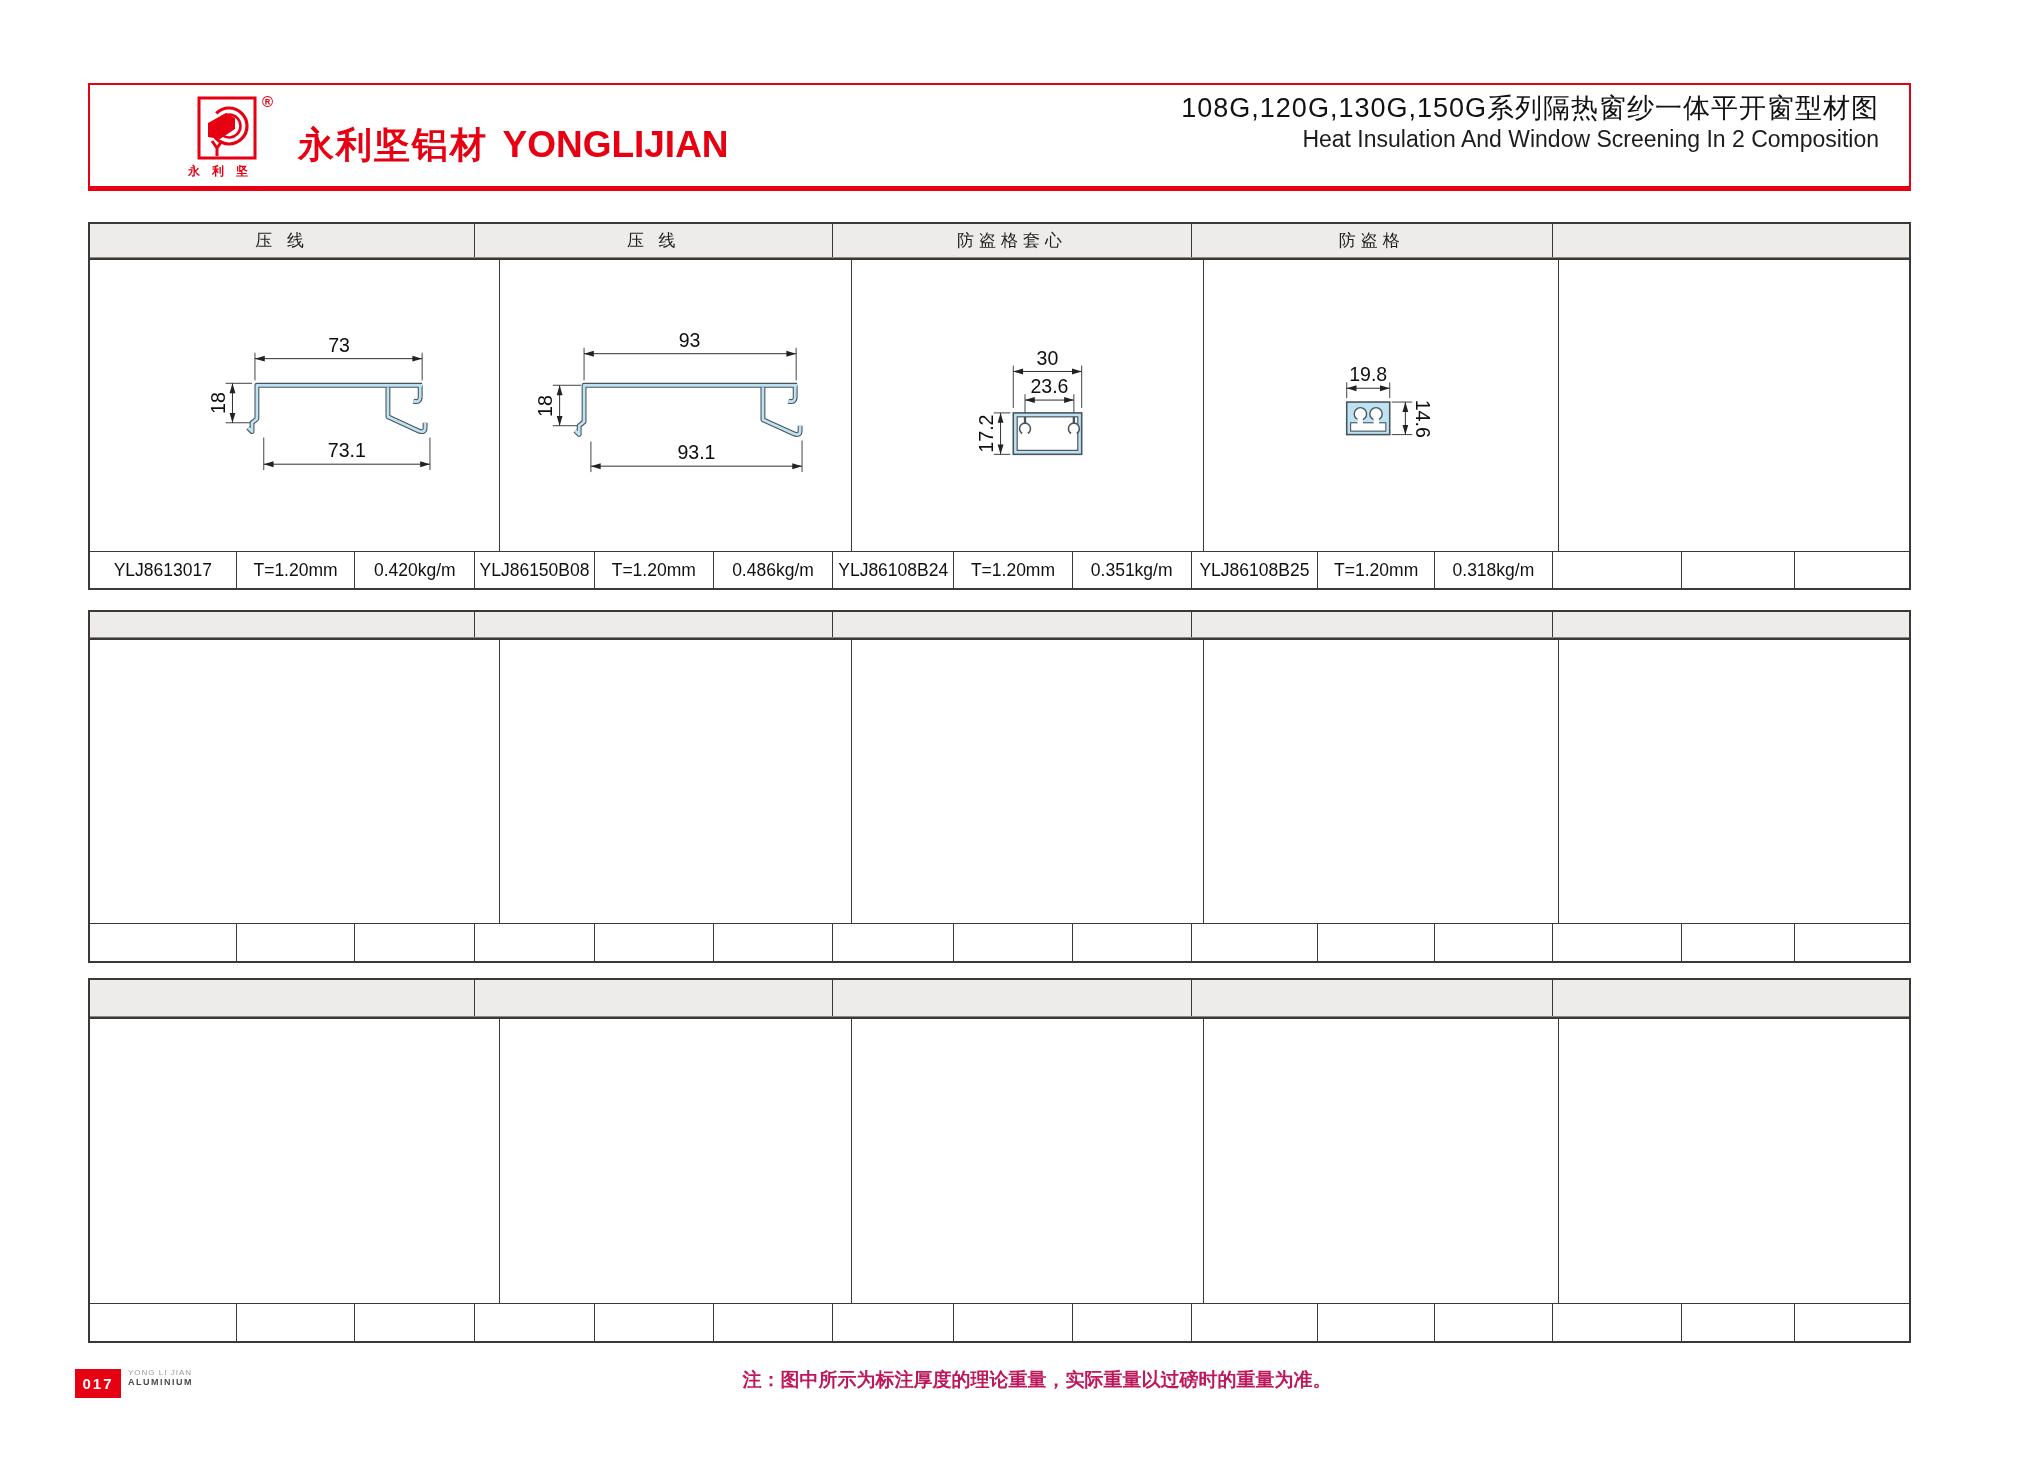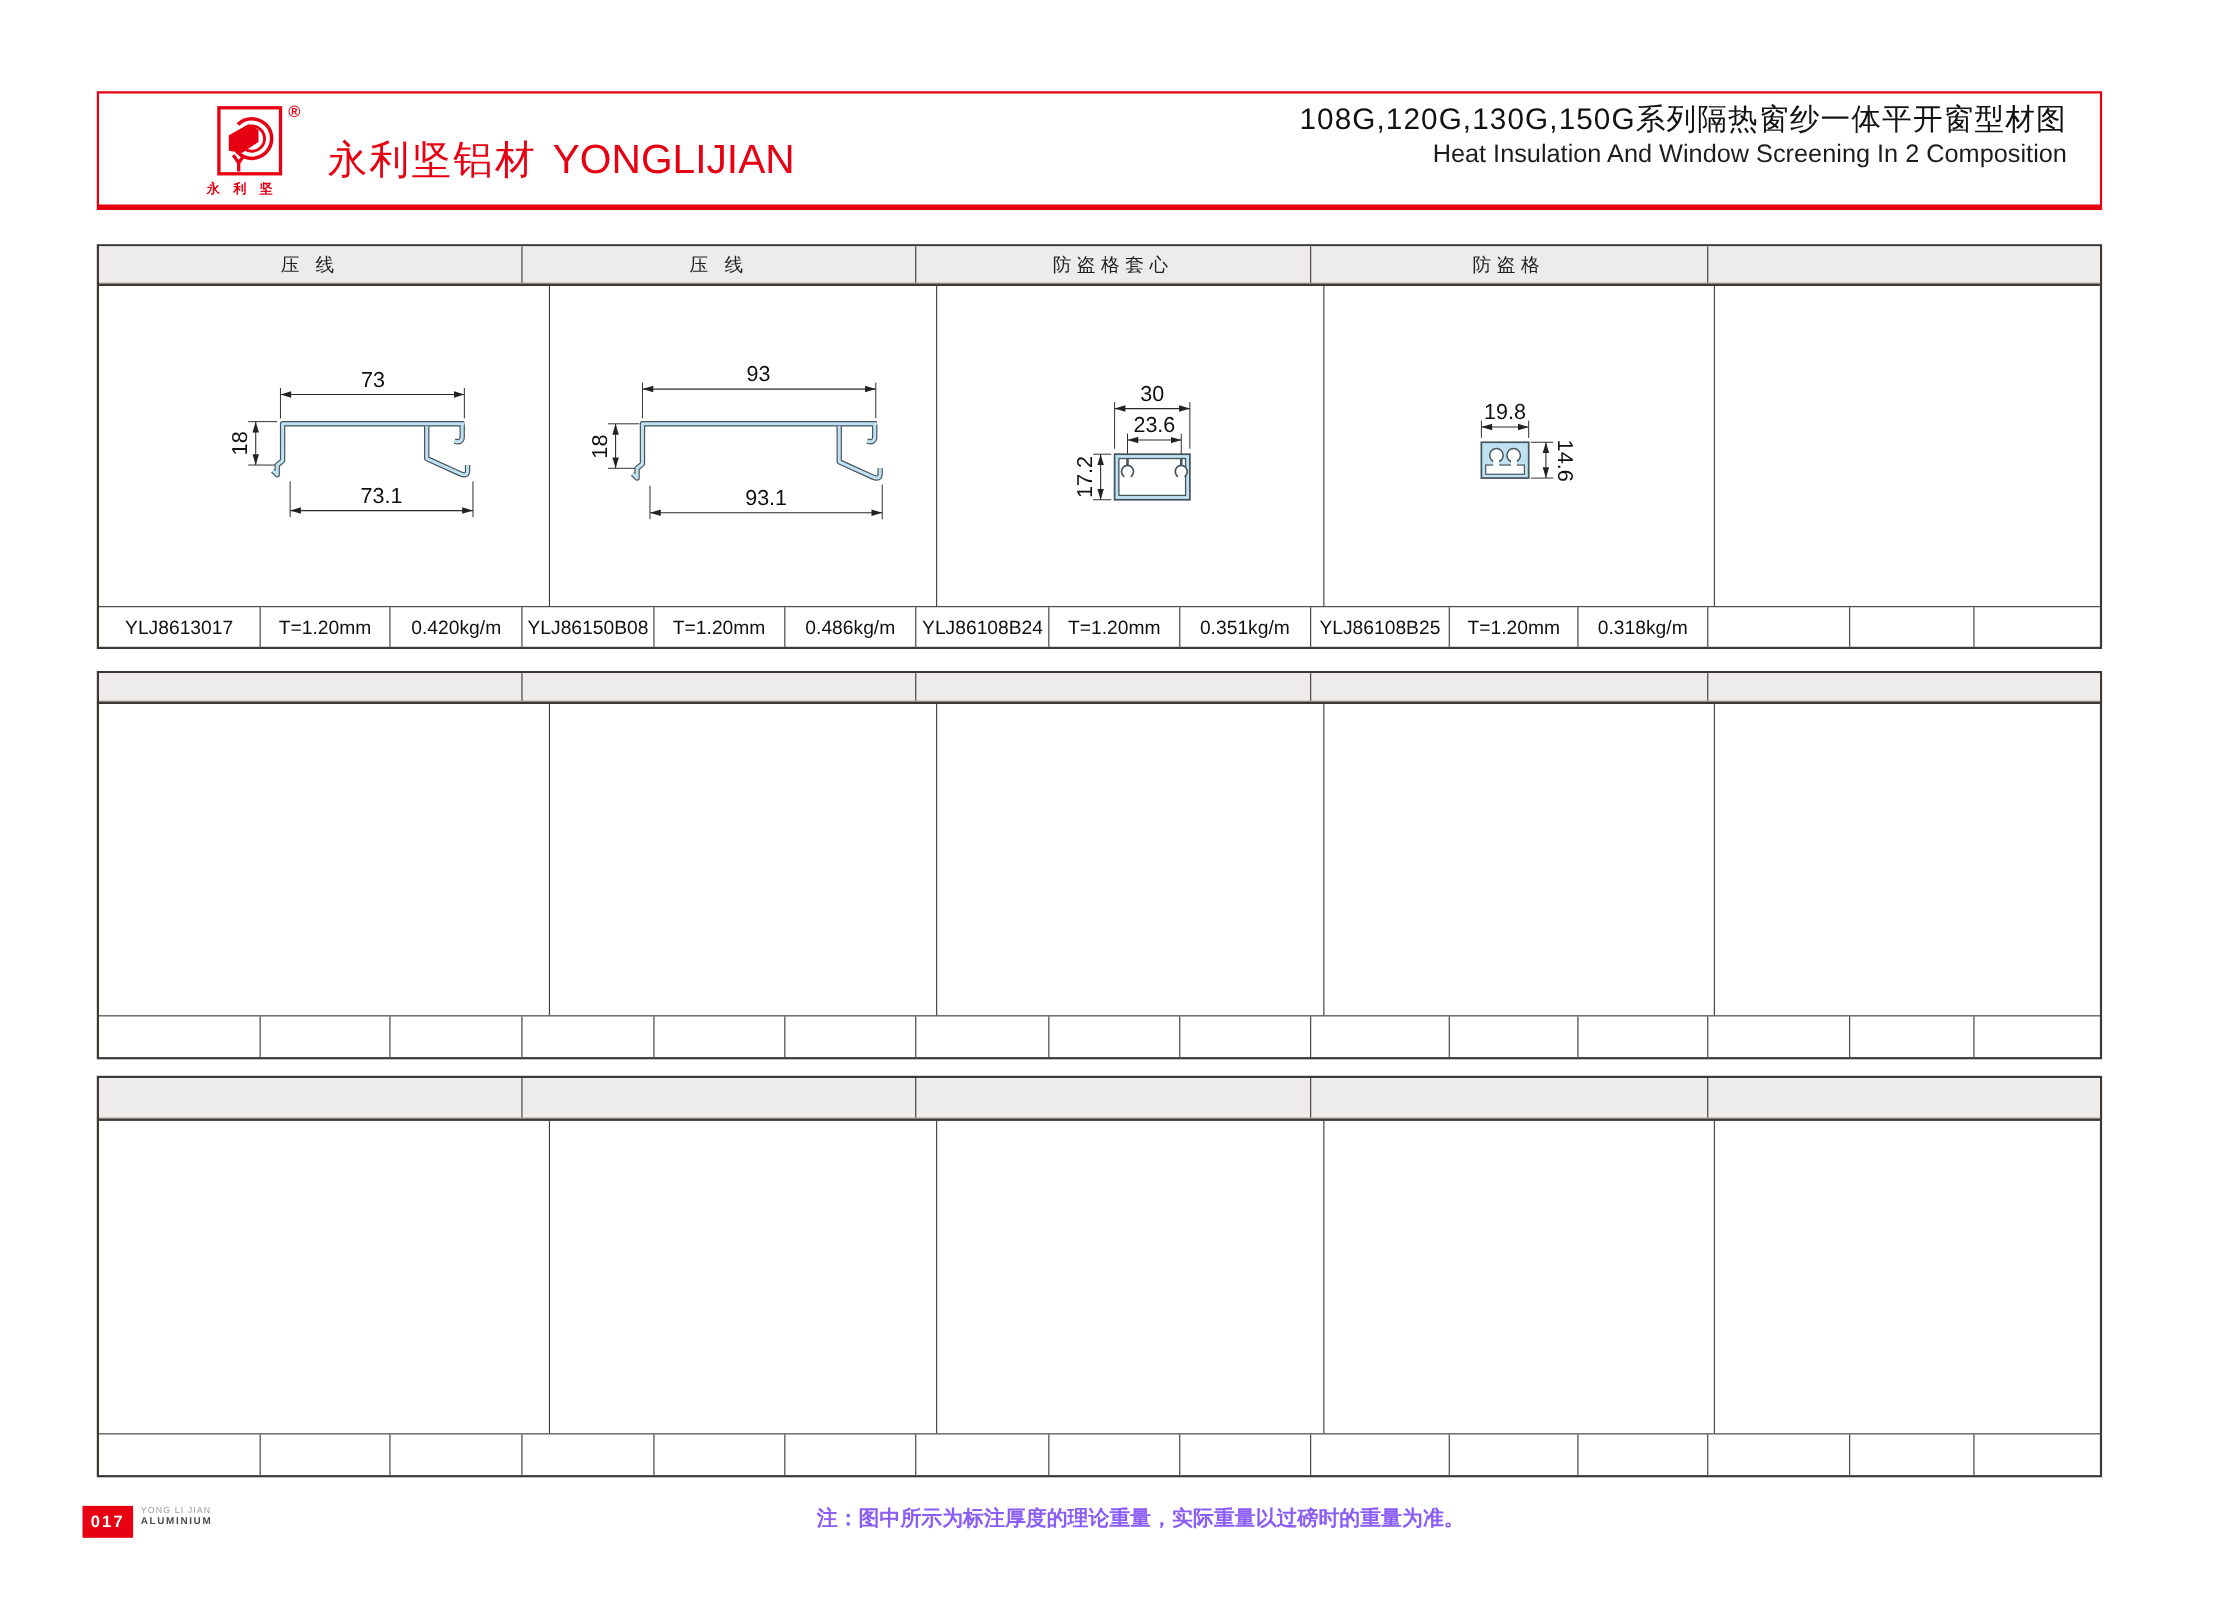--- a/index.html
+++ b/index.html
@@ -15,21 +15,21 @@
   .sheet{position:relative;width:2027px;height:1457px;background:#fff;overflow:hidden;}
 
   
   .header-box{position:absolute;left:88px;top:83px;width:1823px;height:108px;
     border:2px solid var(--red);border-bottom:5px solid var(--red);background:#fff;}
   .logo-area{position:absolute;left:100px;top:10px;display:flex;align-items:flex-start;}
   .logo-mark{position:relative;width:78px;height:86px;}
   .logo-reg{position:absolute;left:72px;top:-2px;color:var(--red);font-size:15px;font-weight:700;}
   .logo-mark-text{position:absolute;left:-2px;top:68px;width:72px;text-align:right;
     color:var(--red);font-size:12px;font-weight:700;letter-spacing:12px;white-space:nowrap;}
-  .brand{margin-left:30px;margin-top:26px;color:var(--red);font-weight:400;white-space:nowrap;}
+  .brand{margin-left:30px;margin-top:26px;color:var(--red);font-weight:700;white-space:nowrap;}
   .brand-cn{font-size:36px;letter-spacing:2px;}
   .brand-en{font-size:37px;letter-spacing:0px;margin-left:10px;}
   .title-area{position:absolute;right:30px;top:7px;text-align:right;line-height:1.22;}
   .title-cn{font-size:27px;font-weight:500;color:#121212;letter-spacing:1px;}
   .title-en{font-size:23px;font-weight:400;color:#1c1c1c;}
 
   
   .ptable{position:absolute;left:88px;width:1823px;border:2px solid var(--tb);
     display:flex;flex-direction:column;background:#fff;}
   .thead{display:grid;grid-template-columns:386fr 359fr 359fr 362fr 357fr;
@@ -59,21 +59,21 @@
   .prof-outline{fill:none;stroke:var(--profline);stroke-width:5;stroke-linejoin:round;}
   .prof-core{fill:none;stroke:var(--proffill);stroke-width:2.8;stroke-linejoin:round;}
 
   
   .page-badge{position:absolute;left:75px;top:1369px;width:46px;height:29px;background:var(--red);
     color:#fff;font-size:15px;font-weight:700;display:flex;align-items:center;justify-content:center;letter-spacing:2px;}
   .badge-brand{position:absolute;left:128px;top:1368px;line-height:1.15;}
   .badge-brand .l1{font-size:8px;color:#9a9a9a;letter-spacing:1px;}
   .badge-brand .l2{font-size:9px;color:#4a4a4a;font-weight:700;letter-spacing:1.5px;}
   .note{position:absolute;top:1367px;left:50%;transform:translateX(-46%);
-    font-size:19px;font-weight:600;color:#8b5cf6;white-space:nowrap;}
+    font-size:19px;font-weight:600;color:#be185d;white-space:nowrap;}
 </style>
 </head>
 <body>
 
 <div class="sheet">
 
   <svg width="0" height="0" style="position:absolute">
     <defs>
       <marker id="aE" markerWidth="12" markerHeight="8" refX="10" refY="4" orient="auto" markerUnits="userSpaceOnUse">
         <path d="M0,1 L10,4 L0,7 Z" fill="#222"></path>

